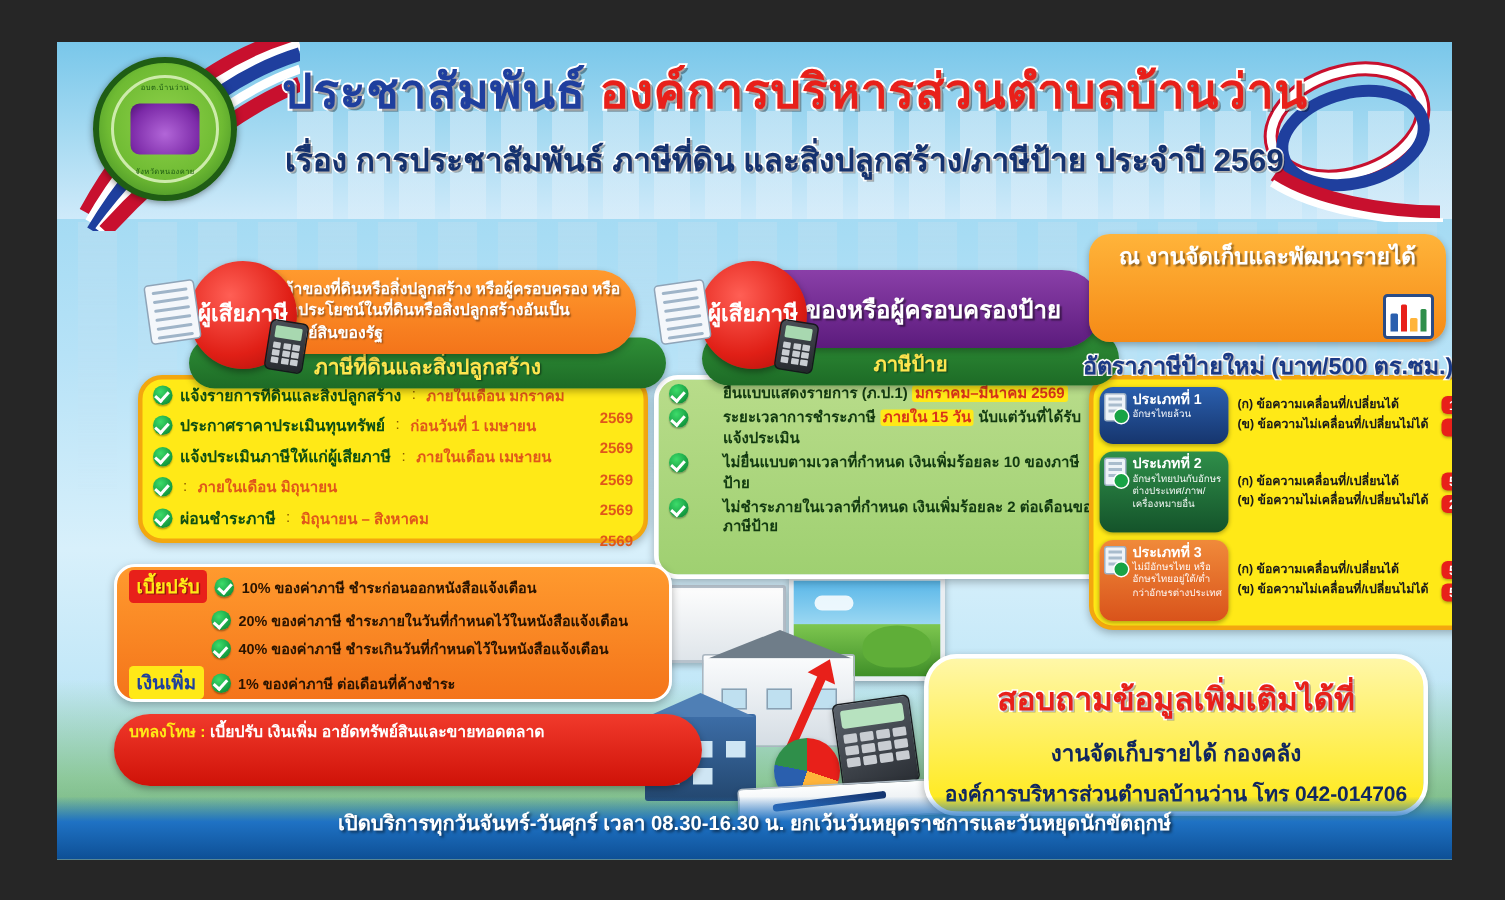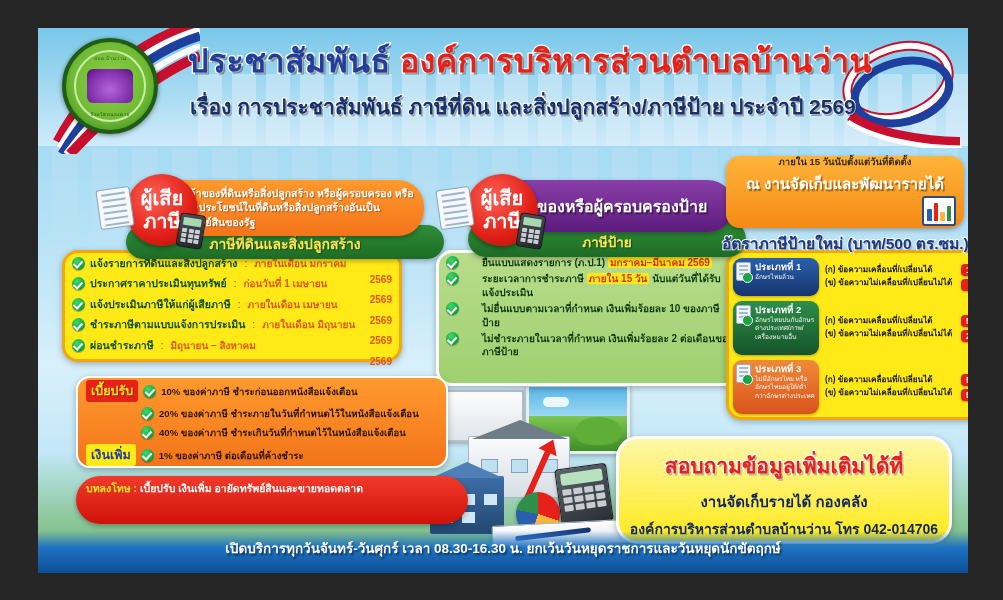--- a/index.html
+++ b/index.html
@@ -58,22 +58,22 @@
     text-shadow:2px 2px 0 rgba(0,0,0,.35); }
   .title-sub { position:absolute; left:152px; top:62px; width:720px;
     font-size:21px; font-weight:bold; color:#15326f; white-space:nowrap;
     -webkit-text-stroke:2px #ffffff; paint-order:stroke fill;
     text-shadow:1.5px 1.5px 0 rgba(0,0,0,.3); }
 
   
   .badge-circle { position:absolute; width:72px; height:72px; border-radius:50%;
     background: radial-gradient(circle at 38% 32%, #ff5f55 0%, #e01f16 60%, #a80d08 100%);
     box-shadow:0 2px 5px rgba(0,0,0,.4); z-index:6;
-    display:flex; flex-direction:column; align-items:center; justify-content:center;
-    color:#fff; font-weight:bold; font-size:20px; line-height:1.15; }
+    display:flex; flex-direction:row; align-items:center; justify-content:center;
+    color:#fff; font-weight:bold; font-size:15px; line-height:1.15; }
   .badge-doc { position:absolute; width:34px; height:40px; background:#f4f7fb;
     border:1.5px solid #8fa4b8; border-radius:3px; z-index:7; overflow:hidden; }
   .badge-doc i { display:block; height:2.5px; margin:3.5px 4px; background:#9fb4c8; border-radius:1px; }
   .badge-calc { position:absolute; width:26px; height:34px; border-radius:4px; z-index:7;
     background: linear-gradient(160deg,#4a4f57,#23262b); border:1.5px solid #15181c; }
   .badge-calc .scr { height:8px; margin:3px; background:#a8d8b0; border-radius:1px; }
   .badge-calc .keys { display:grid; grid-template-columns:repeat(3,1fr); gap:1.5px; margin:0 3px; }
   .badge-calc .keys b { display:block; height:3.5px; background:#c9cdd2; border-radius:.5px; }
 
   .pill { position:absolute; border-radius:26px; box-shadow:0 2px 5px rgba(0,0,0,.3); z-index:5; }
@@ -112,21 +112,21 @@
     background:#ffffff; border:2px solid #2a4c86; border-radius:3px; display:flex;
     align-items:flex-end; gap:2px; padding:3px; z-index:6; }
   .note-chart b { display:block; flex:1; border-radius:1px 1px 0 0; }
   .rate-title { position:absolute; left:684px; top:203px; width:246px; text-align:center;
     font-size:15.5px; font-weight:bold; color:#1b3a86; z-index:6; white-space:nowrap;
     -webkit-text-stroke:2px #ffffff; paint-order:stroke fill;
     text-shadow:1px 1px 1px rgba(0,0,0,.3); }
 
   
   .panel { position:absolute; border-radius:16px; box-shadow:0 2px 6px rgba(0,0,0,.28); z-index:4; }
-  .panel-land { left:24px; top:222px; width:340px; height:112px;
+  .panel-land { left:54px; top:222px; width:340px; height:112px;
     background:#ffe917; border:3px solid #f3a70f; }
   .row { display:flex; align-items:center; gap:5px; padding:0 7px; height:20.5px; }
   .chk { flex:0 0 auto; width:13px; height:13px; border-radius:50%;
     background: radial-gradient(circle at 38% 32%, #3ddc6a 0%, #18a345 60%, #0b7a30 100%);
     position:relative; box-shadow:0 1px 1px rgba(0,0,0,.3); }
   .chk::after { content:""; position:absolute; left:3.4px; top:2.6px; width:4px; height:7px;
     border:solid #ffffff; border-width:0 2px 2px 0; transform:rotate(42deg); }
   .row .lbl { font-size:10.5px; font-weight:bold; color:#0f4f13; white-space:nowrap; }
   .row .sep { font-size:10px; color:#8a5a00; margin:0 2px; }
   .row .val { font-size:10px; font-weight:bold; color:#e0571a; white-space:nowrap; }
@@ -343,21 +343,20 @@
         <b></b>
         <b></b>
       </div>
   </div>
   <div class="badge-circle" style="left:428px; top:146px;">
     <span>ผู้เสีย</span>
     <span>ภาษี</span>
   </div>
 
   <div class="note-box">
-    <div class="l2">ภายใน 15 วันนับตั้งแต่วันที่ติดตั้ง</div>
     <div class="l3">ณ งานจัดเก็บและพัฒนารายได้</div>
     <div class="note-chart">
       <b style="height:60%;background:#2a5fae"></b>
       <b style="height:90%;background:#e8201a"></b>
       <b style="height:45%;background:#ffb43a"></b>
       <b style="height:75%;background:#2f8f4a"></b>
     </div>
   </div>
   <div class="rate-title">อัตราภาษีป้ายใหม่ (บาท/500 ตร.ซม.)</div>
 
@@ -378,21 +377,20 @@
     </div>
     <div class="row">
       <span class="chk"></span>
       <span class="lbl">แจ้งประเมินภาษีให้แก่ผู้เสียภาษี</span>
       <span class="sep">:</span>
       <span class="val">ภายในเดือน เมษายน</span>
       <span class="yr">2569</span>
     </div>
     <div class="row">
       <span class="chk"></span>
-      <span class="lbl">ชำระภาษีตามแบบแจ้งการประเมิน</span>
       <span class="sep">:</span>
       <span class="val">ภายในเดือน มิถุนายน</span>
       <span class="yr">2569</span>
     </div>
     <div class="row">
       <span class="chk"></span>
       <span class="lbl">ผ่อนชำระภาษี</span>
       <span class="sep">:</span>
       <span class="val">มิถุนายน – สิงหาคม</span>
       <span class="yr">2569</span>

